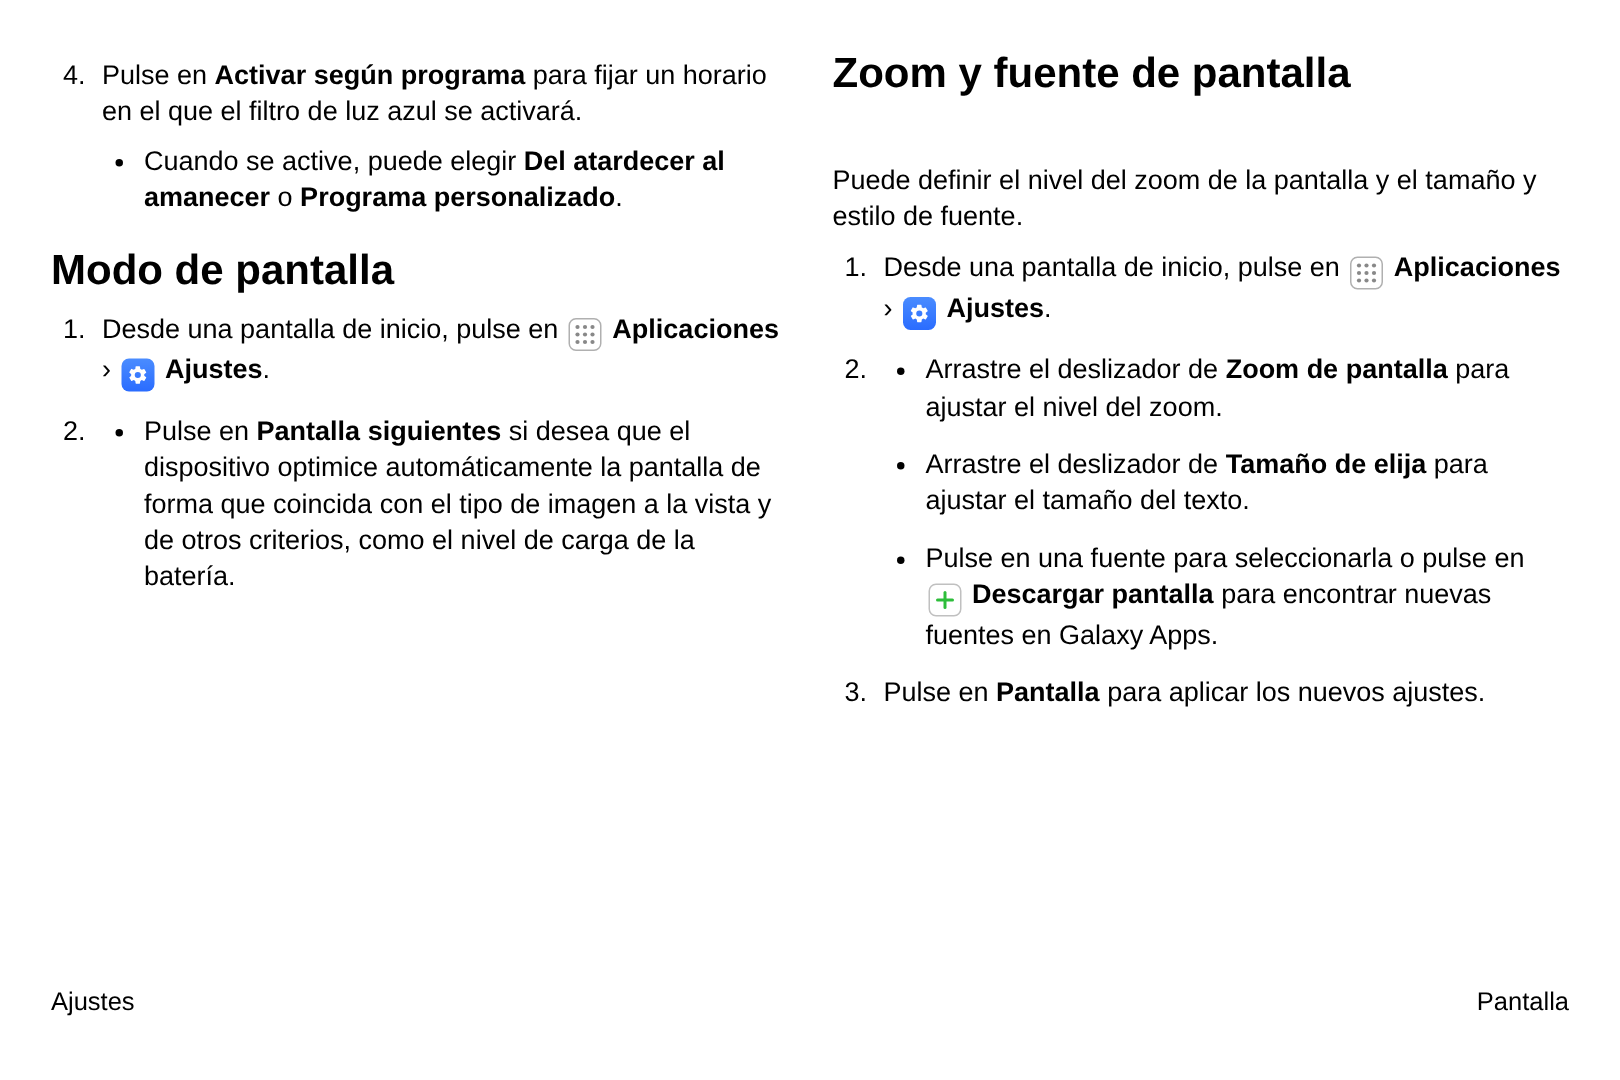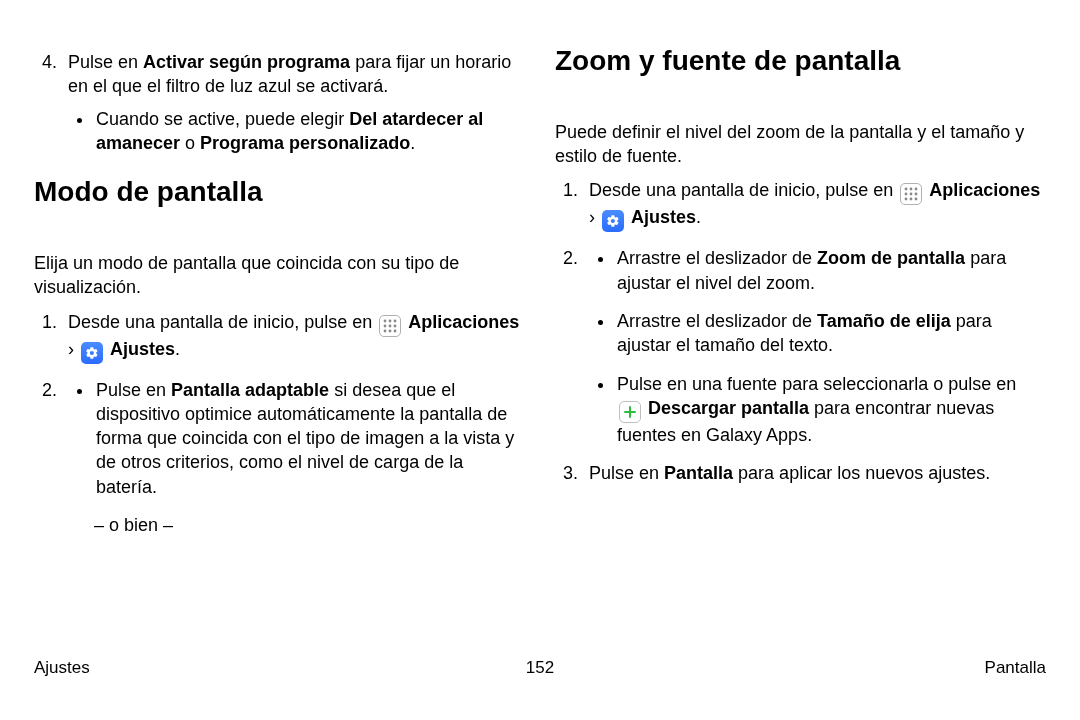--- a/index.html
+++ b/index.html
@@ -11,21 +11,21 @@
     font-family: Arial, Helvetica, sans-serif;
     color: #000;
     font-size: 18px;
     line-height: 1.35;
   }
   .page {
     position: relative;
     width: 1080px;
     height: 700px;
     box-sizing: border-box;
-    padding: 42px 34px 0 34px;
+    padding: 30px 34px 0 34px;
     display: flex;
     flex-direction: column;
   }
   .cols {
     display: flex;
     flex: 1 1 auto;
     gap: 30px;
   }
   .col {
     flex: 1 1 0;
@@ -117,21 +117,20 @@
           </span>
           <ul class="bullets">
             <li>
               <span>Cuando se active, puede elegir </span><strong>Del atardecer al amanecer</strong><span> o </span><strong>Programa personalizado</strong><span>.</span>
             </li>
           </ul>
         </li>
       </ol>
 
       <h2>Modo de pantalla</h2>
-      <div class="lead">Elija un modo de pantalla que coincida con su tipo de visualización.</div>
 
       <ol>
         <li>
           <span class="inline">
             <span>Desde una pantalla de inicio, pulse en </span>
             <span class="icon icon-apps">
               <svg viewBox="0 0 14 14">
                   <g fill="#888">
                 <circle cx="2" cy="2" r="1.4"></circle>
                     <circle cx="7" cy="2" r="1.4"></circle>
@@ -149,24 +148,23 @@
               <svg viewBox="0 0 24 24">
                   <path d="M19.14,12.94a7,7,0,0,0,.05-.94,7,7,0,0,0-.05-.94l2.11-1.65a.5.5,0,0,0,.12-.64l-2-3.46a.5.5,0,0,0-.61-.22l-2.49,1a7,7,0,0,0-1.63-.94l-.38-2.65A.5.5,0,0,0,13.77,2H9.77a.5.5,0,0,0-.49.42L8.9,5.07a7,7,0,0,0-1.63.94l-2.49-1a.5.5,0,0,0-.61.22l-2,3.46a.5.5,0,0,0,.12.64L4.4,11a7,7,0,0,0-.5.94,7,7,0,0,0,.5.94L2.29,14.53a.5.5,0,0,0-.12.64l2,3.46a.5.5,0,0,0,.61.22l2.49-1a7,7,0,0,0,1.63.94l.38,2.65a.5.5,0,0,0,.49.42h4a.5.5,0,0,0,.49-.42l.38-2.65a7,7,0,0,0,1.63-.94l2.49,1a.5.5,0,0,0,.61-.22l2-3.46a.5.5,0,0,0-.12-.64ZM11.77,15.5A3.5,3.5,0,1,1,15.27,12,3.5,3.5,0,0,1,11.77,15.5Z"></path>
                 </svg>
             </span>
             <strong>Ajustes</strong><span>.</span>
           </span>
         </li>
         <li>
           <ul class="bullets">
             <li>
-              <span>Pulse en </span><strong>Pantalla adaptable</strong><span> si desea que el dispositivo optimice automáticamente la pantalla de forma que coincida con el tipo de imagen a la vista y de otros criterios, como el nivel de carga de la batería.</span>
+              <span>Pulse en </span><strong>Pantalla siguientes</strong><span> si desea que el dispositivo optimice automáticamente la pantalla de forma que coincida con el tipo de imagen a la vista y de otros criterios, como el nivel de carga de la batería.</span>
             </li>
           </ul>
-          <div class="obien" style="padding-left:26px;">– o bien –</div>
         </li>
       </ol>
     </div>
 
     <div class="col">
       <h2 style="margin-top:0;">Zoom y fuente de pantalla</h2>
       <div class="lead">Puede definir el nivel del zoom de la pantalla y el tamaño y estilo de fuente.</div>
 
       <ol>
         <li>
@@ -218,16 +216,15 @@
         </li>
         <li>
           <span>Pulse en </span><strong>Pantalla</strong><span> para aplicar los nuevos ajustes.</span>
         </li>
       </ol>
     </div>
   </div>
 
   <div class="footer">
     <div class="left">Ajustes</div>
-    <div class="center">152</div>
     <div class="right">Pantalla</div>
   </div>
 </div>
 
 </body></html>

